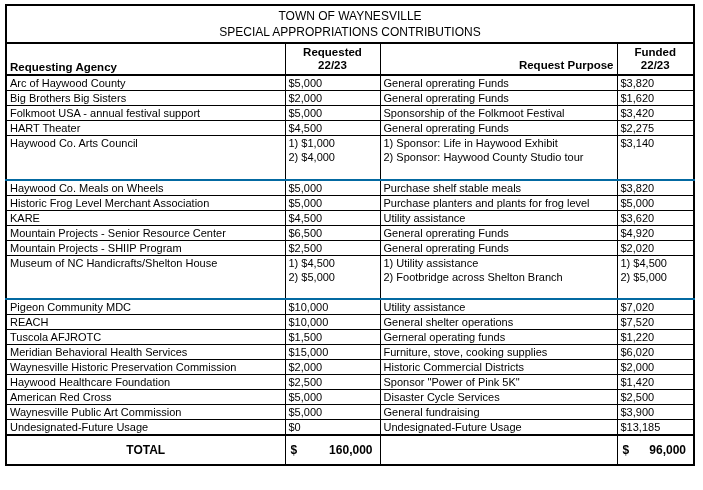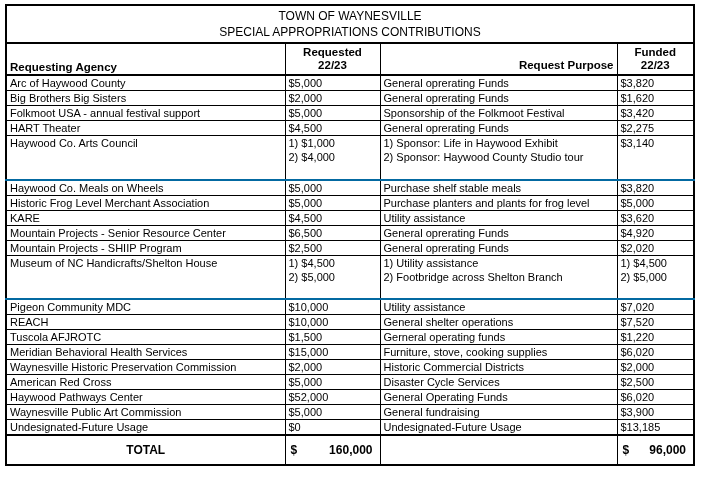--- a/index.html
+++ b/index.html
@@ -334,44 +334,44 @@
           </td>
           <td class="c-purpose">
             <div>Historic Commercial Districts</div>
           </td>
           <td class="c-amount">
             <div>$2,000</div>
           </td>
         </tr>
         <tr>
           <td class="c-agency">
+            <div>Haywood Healthcare Foundation</div>
+          </td>
+          <td class="c-amount">
+            <div>$2,500</div>
+          </td>
+          <td class="c-purpose">
+            <div>Sponsor "Power of Pink 5K"</div>
+          </td>
+          <td class="c-amount">
+            <div>$1,420</div>
+          </td>
+        </tr>
+        <tr>
+          <td class="c-agency">
             <div>American Red Cross</div>
           </td>
           <td class="c-amount">
             <div>$5,000</div>
           </td>
           <td class="c-purpose">
             <div>Disaster Cycle Services</div>
           </td>
           <td class="c-amount">
             <div>$2,500</div>
-          </td>
-        </tr>
-        <tr>
-          <td class="c-agency">
-            <div>Haywood Pathways Center</div>
-          </td>
-          <td class="c-amount">
-            <div>$52,000</div>
-          </td>
-          <td class="c-purpose">
-            <div>General Operating Funds</div>
-          </td>
-          <td class="c-amount">
-            <div>$6,020</div>
           </td>
         </tr>
         <tr>
           <td class="c-agency">
             <div>Waynesville Public Art Commission</div>
           </td>
           <td class="c-amount">
             <div>$5,000</div>
           </td>
           <td class="c-purpose">

